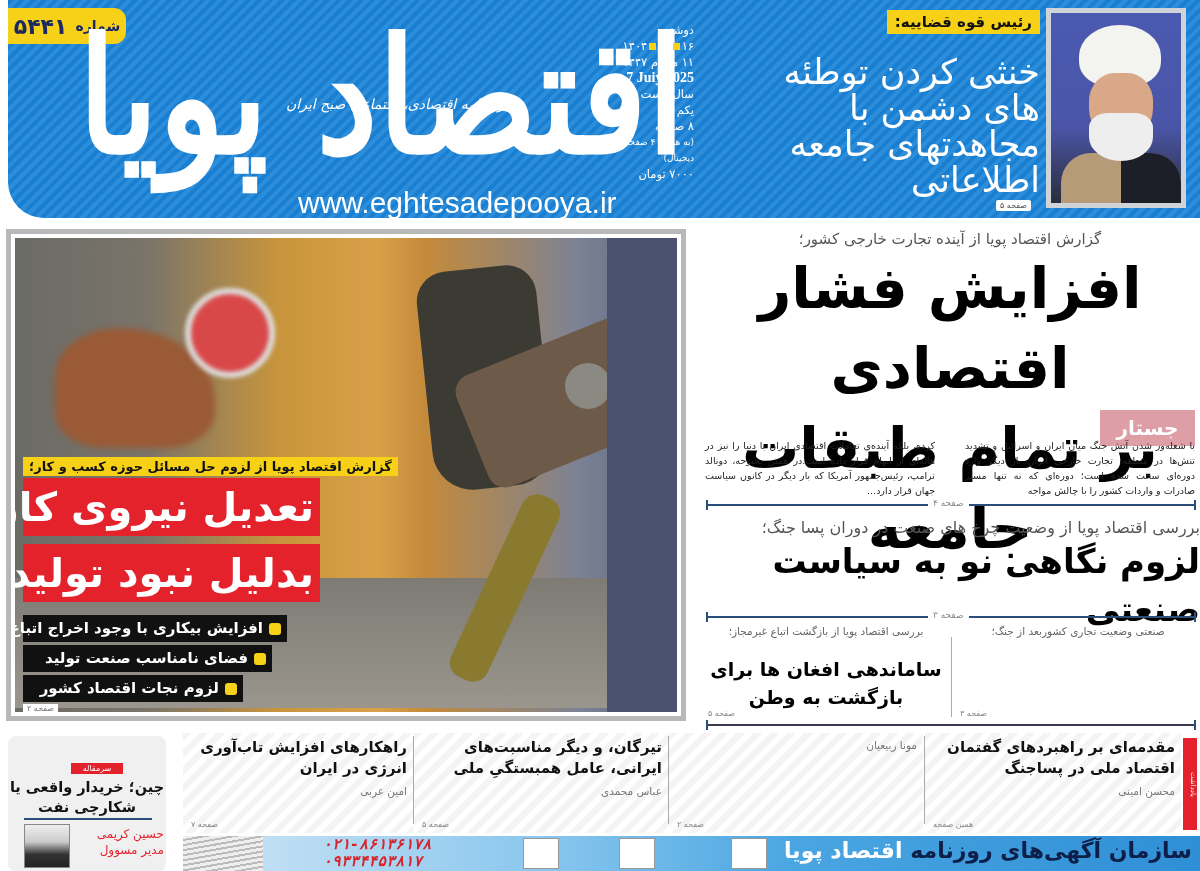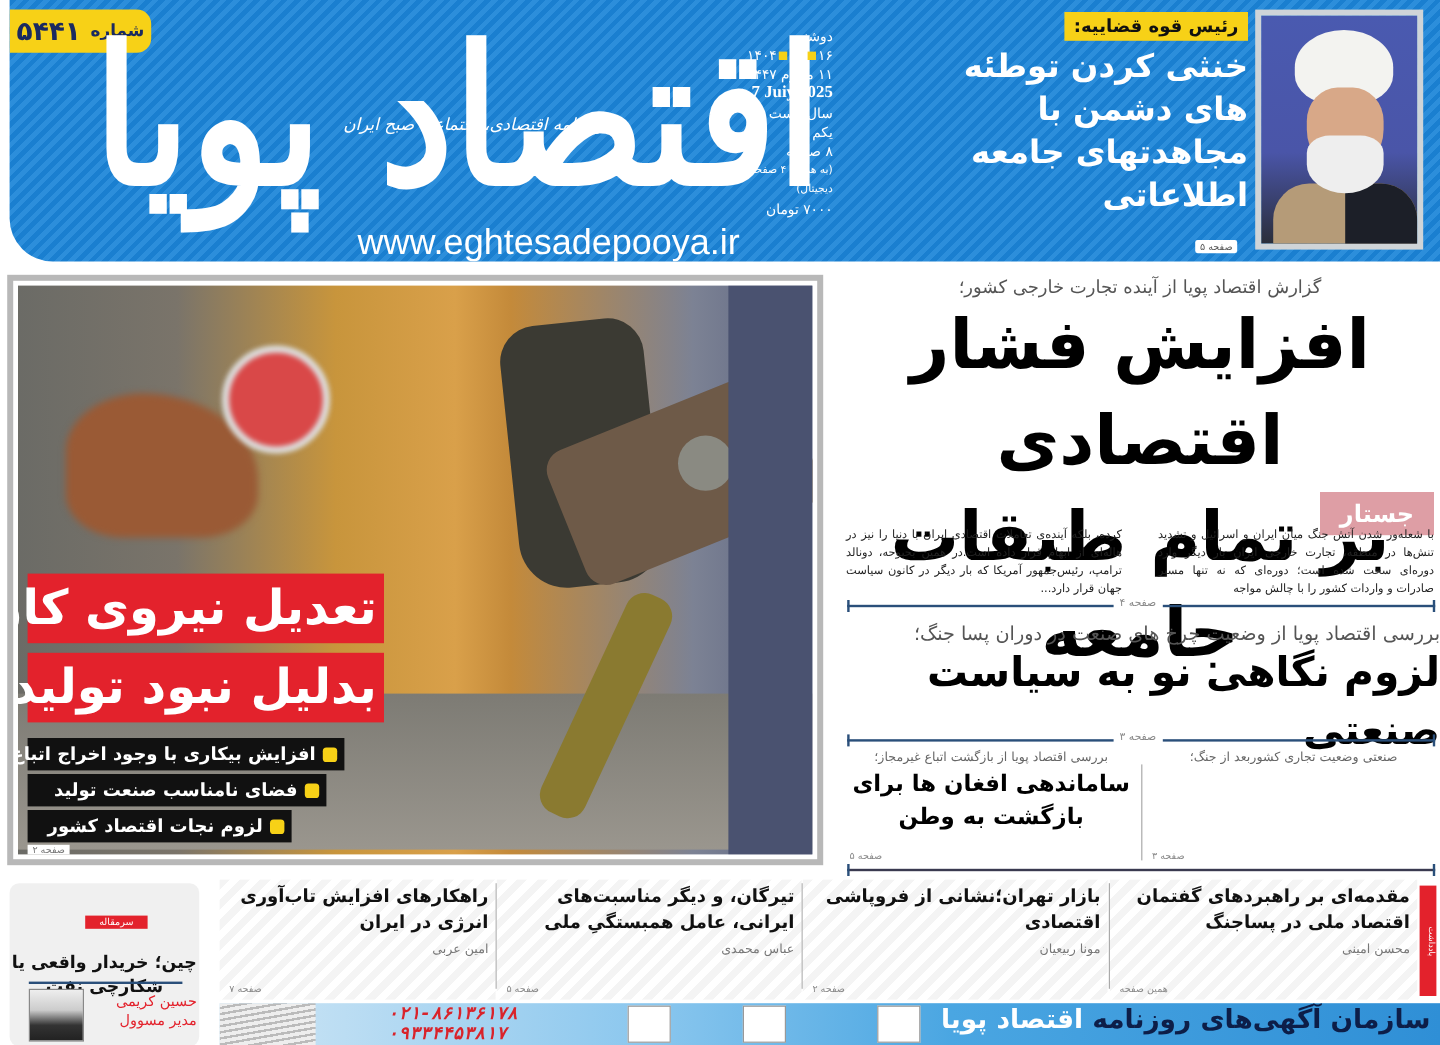--- a/index.html
+++ b/index.html
@@ -15,21 +15,21 @@
 #logo{position:absolute;left:30px;top:18px;width:590px;height:170px}
 #logo-text{position:absolute;left:40px;top:10px;font-family:"DejaVu Serif",serif;font-size:138px;color:#fff;font-weight:bold;letter-spacing:-6px;line-height:1;transform:scaleY(1.15);white-space:nowrap}
 #tagline{position:absolute;left:248px;top:78px;font-size:14px;color:#fff;font-style:italic;white-space:nowrap}
 #website{position:absolute;left:290px;top:186px;font-family:"Liberation Sans",sans-serif;font-size:30px;color:#fff;letter-spacing:0px}
 #dateblock{position:absolute;left:606px;top:22px;width:80px;color:#fff;font-size:11.5px;line-height:16px;text-align:right;direction:rtl}
 #dateblock .en{font-family:"Liberation Serif",serif;font-weight:bold;font-size:14px;direction:ltr;text-align:right}
 #dateblock .sm{font-size:9px}
 .sq{display:inline-block;width:7px;height:7px;background:#f7d117;margin:0 2px;vertical-align:middle}
 #lead-box{position:absolute;left:760px;top:10px;width:272px;height:200px;direction:rtl;text-align:right}
 #lead-kicker{display:inline-block;background:#f7d117;color:#111;font-size:15px;font-weight:bold;padding:3px 8px}
-#lead-title{color:#fff;font-size:27px;font-weight:bold;line-height:36px;margin-top:4px}
+#lead-title{color:#fff;font-size:35px;font-weight:normal;line-height:36px;margin-top:20px}
 #portrait{position:absolute;left:1038px;top:8px;width:140px;height:200px;border:5px solid #cfd4d8;
  background:linear-gradient(180deg,#4a5ab0 0%,#4a55a8 60%,#2a2e3a 100%);overflow:hidden}
 .turban{position:absolute;left:28px;top:12px;width:82px;height:62px;background:#f3f3f0;border-radius:50% 50% 40% 40%}
 .face{position:absolute;left:38px;top:60px;width:64px;height:70px;background:#d8a888;border-radius:40% 40% 50% 50%}
 .beard{position:absolute;left:38px;top:100px;width:64px;height:48px;background:#eee;border-radius:30% 30% 50% 50%}
 .robe{position:absolute;left:10px;top:140px;width:120px;height:70px;background:#b59b78;border-radius:30px 30px 0 0}
 .robe2{position:absolute;left:70px;top:140px;width:60px;height:70px;background:#1c1f28;border-radius:0 30px 0 0}
 #portrait-page{position:absolute;left:988px;top:200px;font-size:8px;background:#fff;color:#555;padding:1px 4px;border-radius:2px}
 
 #photo-frame{position:absolute;left:6px;top:229px;width:680px;height:492px;border:5px solid #b8b8b8;background:#fff;padding:4px}
@@ -59,29 +59,29 @@
 .body-cols{position:absolute;left:705px;top:438px;width:490px;display:flex;gap:30px;direction:rtl}
 .body-cols p{flex:1;font-size:9.5px;line-height:15px;color:#222;text-align:justify}
 .divider{position:absolute;height:2px;background:#2a4f7a}
 .divider::before,.divider::after{content:"";position:absolute;top:-4px;width:2px;height:10px;background:#2a4f7a}
 .divider::before{left:0}.divider::after{right:0}
 .div-page{position:absolute;font-size:9px;color:#888;background:#fff;padding:0 5px;top:-6px}
 #sec2{position:absolute;left:700px;top:518px;width:500px;direction:rtl;text-align:right}
 #sec2-kicker{font-size:16px;color:#555}
 #sec2-title{font-size:34px;font-weight:bold;line-height:48px;color:#000}
 .sub{position:absolute;top:625px;width:240px;direction:rtl;text-align:center}
-.sub .k{font-size:10.5px;color:#666;margin-bottom:2px}
+.sub .k{font-size:10.5px;color:#666;margin-bottom:18px}
 .sub .t{font-size:19px;font-weight:bold;line-height:28px;color:#000}
 .sub .pg{position:absolute;left:2px;top:84px;font-size:8px;color:#888}
 #sub-sep{position:absolute;left:951px;top:637px;width:1px;height:80px;background:#aaa}
 
 #bottom{position:absolute;left:0;top:730px;width:1200px;height:100px}
 #editorial{position:absolute;left:8px;top:6px;width:158px;height:136px;background:#f0f0f0;border-radius:8px;direction:rtl;text-align:center;padding-top:20px}
 #ed-tag{display:inline-block;background:#e3222c;color:#fff;font-size:8px;padding:1px 12px;margin-right:-20px}
-#ed-title{font-size:14.5px;font-weight:bold;line-height:20px;color:#111;margin-top:18px}
+#ed-title{font-size:14.5px;font-weight:bold;line-height:20px;color:#111;margin-top:2px}
 #ed-line{position:absolute;left:16px;top:82px;width:128px;height:2px;background:#2a4f7a}
 #ed-photo{position:absolute;left:16px;top:88px;width:46px;height:44px;border:1px solid #888;background:linear-gradient(180deg,#eee 0%,#ccc 40%,#333 70%,#222 100%)}
 #ed-author{position:absolute;left:64px;top:90px;width:92px;font-size:12px;color:#e3222c;line-height:16px;text-align:right}
 .col-art{position:absolute;top:3px;height:100px;direction:rtl;
  background:repeating-linear-gradient(135deg,#f4f4f4 0px,#f4f4f4 6px,#fff 6px,#fff 12px)}
 .col-art .t{font-size:15px;font-weight:bold;color:#111;line-height:21px;padding:4px 6px 0 6px}
 .col-art .a{font-size:10.5px;color:#777;padding:6px 6px 0 6px}
 .col-art .pg{position:absolute;left:8px;bottom:4px;font-size:8px;color:#888}
 .vsep{position:absolute;top:6px;width:1px;height:88px;background:#aaa}
 #yad-tab{position:absolute;left:1183px;top:8px;width:14px;height:92px;background:#e3222c;color:#fff;font-size:7px;writing-mode:vertical-rl;text-align:center}
@@ -134,20 +134,21 @@
 <div id="photo-frame">
   <div id="photo">
     <div class="ph-ground"></div>
     <div class="ph-worker"></div>
     <div class="ph-helmet"></div>
     <div class="ph-handle"></div>
     <div class="ph-glove"></div>
     <div class="ph-hammer"></div>
     <div class="ph-bolt"></div>
     <div class="ph-leg"></div>
+    <div id="photo-kicker">گزارش اقتصاد پویا از لزوم حل مسائل حوزه کسب و کار؛</div>
     <div id="red1" class="red-line">تعدیل نیروی کار</div>
     <div id="red2" class="red-line">بدلیل نبود تولید</div>
     <div id="b1" class="bullet"><span class="dot"></span><span>افزایش بیکاری با وجود اخراج اتباع</span></div>
     <div id="b2" class="bullet"><span class="dot"></span><span>فضای نامناسب صنعت تولید</span></div>
     <div id="b3" class="bullet"><span class="dot"></span><span>لزوم نجات اقتصاد کشور</span></div>
     <div id="photo-page" class="rtl">صفحه ۲</div>
   </div>
 </div>
 
 <div id="lead2">
@@ -204,21 +205,20 @@
     <div class="pg rtl">صفحه ۷</div>
   </div>
   <div class="vsep" style="left:413px"></div>
   <div class="col-art" style="left:414px;width:254px">
     <div class="t">تیرگان، و دیگر مناسبت‌های ایرانی، عامل همبستگیِ ملی</div>
     <div class="a">عباس محمدی</div>
     <div class="pg rtl">صفحه ۵</div>
   </div>
   <div class="vsep" style="left:668px"></div>
   <div class="col-art" style="left:669px;width:254px">
-    <div class="t">بازار تهران؛نشانی از فروپاشی اقتصادی</div>
     <div class="a">مونا ربیعیان</div>
     <div class="pg rtl">صفحه ۲</div>
   </div>
   <div class="vsep" style="left:924px"></div>
   <div class="col-art" style="left:925px;width:256px">
     <div class="t">مقدمه‌ای بر راهبردهای گفتمان اقتصاد ملی در پساجنگ</div>
     <div class="a">محسن امینی</div>
     <div class="pg rtl">همین صفحه</div>
   </div>
   <div id="yad-tab">یادداشت</div>

